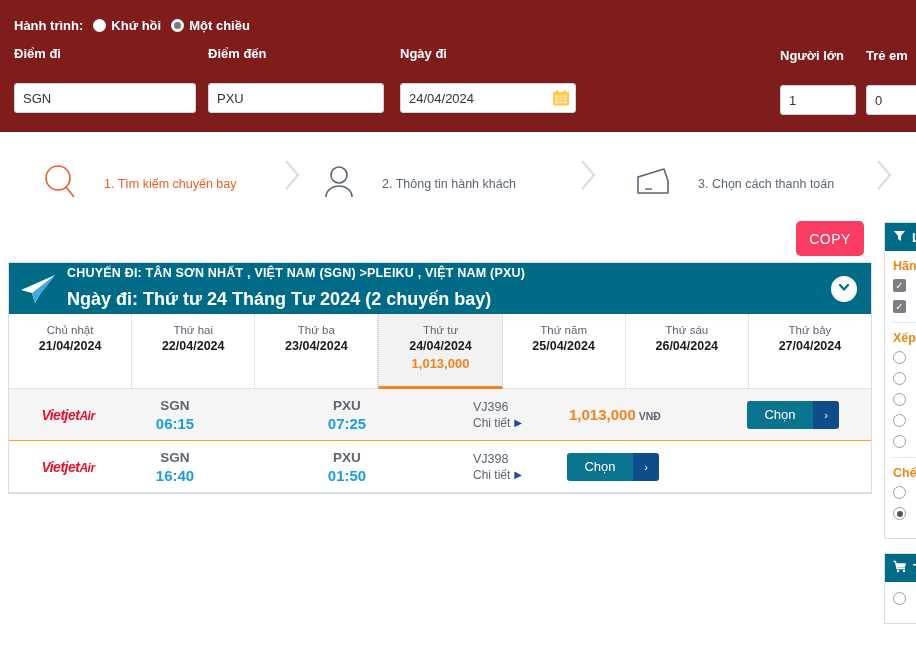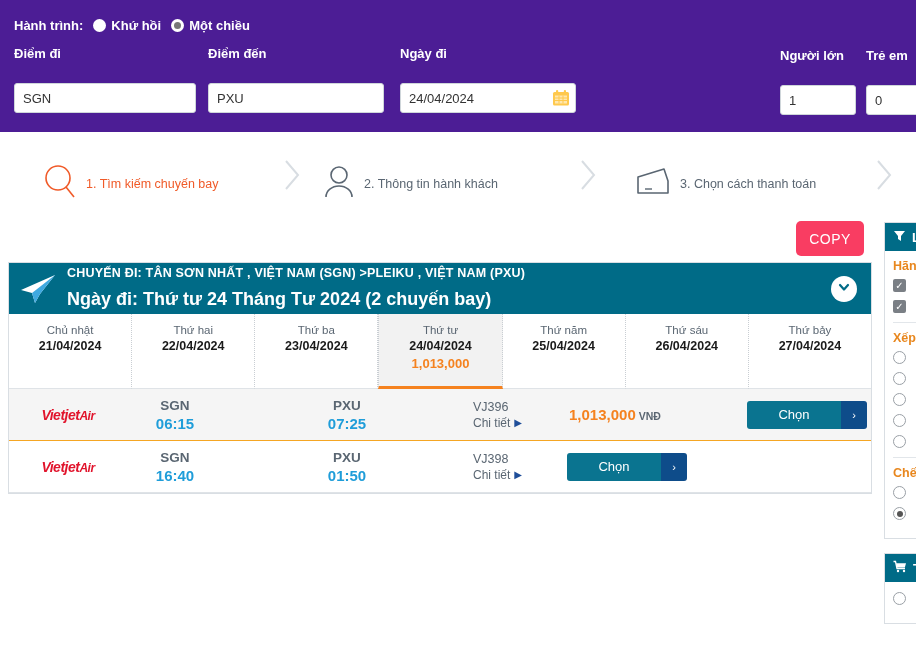--- a/index.html
+++ b/index.html
@@ -9,21 +9,21 @@
     background: #ffffff;
     font-family: "Liberation Sans", sans-serif;
     overflow: hidden;
   }
   .page { position: relative; width: 916px; height: 670px; background:#fff; }
 
   
   .search-header {
     position: absolute; left: 0; top: 0;
     width: 916px; height: 132px;
-    background: #4c1d95;
+    background: #7f1d1d;
     color: #ffffff;
   }
   .trip-row {
     position: absolute; left: 14px; top: 18px;
     display: flex; align-items: center; gap: 10px;
     font-size: 13px; font-weight: bold;
   }
   .trip-label { font-size: 13px; font-weight: bold; color:#fff; }
   .radio-opt { display:flex; align-items:center; gap:5px; font-size:13px; font-weight:bold; }
   .radio-dot {
@@ -56,21 +56,21 @@
   .cal-icon {
     position: absolute; right: 6px; top: 50%; transform: translateY(-50%);
     width: 18px; height: 17px;
   }
 
   
   .steps {
     position: absolute; left: 0; top: 141px; width: 916px; height: 78px;
     background: #fff; display: flex; align-items: center;
   }
-  .step { display:flex; align-items:center; gap: 8px; }
+  .step { display:flex; align-items:center; gap: 26px; }
   .step-label { font-size: 12.5px; color: #5a6672; white-space: nowrap; }
   .step-label.active { color: #F05A28; }
   .step-chev { color: #d8dde2; font-size: 30px; font-weight: 300; line-height: 1; }
   .s1 { position:absolute; left: 42px; top: 22px; }
   .s2 { position:absolute; left: 322px; top: 22px; }
   .s3 { position:absolute; left: 634px; top: 22px; }
   .c1 { position:absolute; left: 282px; top: 16px; }
   .c2 { position:absolute; left: 578px; top: 16px; }
   .c3 { position:absolute; left: 874px; top: 16px; }
 
@@ -137,21 +137,21 @@
   .seg-gap2 { width: 78px; flex:0 0 auto; }
   .fr-detail { width: 86px; flex:0 0 auto; }
   .fr-flightno { font-size: 12.5px; color:#5a6672; line-height:16px; }
   .fr-more { font-size: 12px; color:#5a6672; line-height:16px; display:flex; align-items:center; gap:4px; cursor:pointer; }
   .fr-more .tri { color:#1F4E99; font-size: 10px; }
   .fr-price { width: 180px; flex:0 0 auto; text-align:left; padding-left: 10px; }
   .price-num { font-size: 15px; font-weight: bold; color:#F5821F; }
   .price-cur { font-size: 10.5px; font-weight: bold; color:#5a6672; margin-left:3px; }
   .fr-action { flex: 1 1 auto; display:flex; justify-content:flex-start; padding-left: 8px;}
   .choose-btn {
-    display:flex; align-items:stretch; height: 28px; width: 120px;
+    display:flex; align-items:stretch; height: 28px; width: 92px;
     border-radius: 3px; overflow:hidden; cursor:pointer; border:none; padding:0;
     font-family: "Liberation Sans", sans-serif;
   }
   .choose-main {
     background: #0A7490; color:#fff; font-size: 13px;
     flex: 1 1 auto; display:flex; align-items:center; justify-content:center;
   }
   .choose-arrow {
     background: #0E4C8A; color:#fff; font-size: 11px; width: 26px;
     display:flex; align-items:center; justify-content:center;

